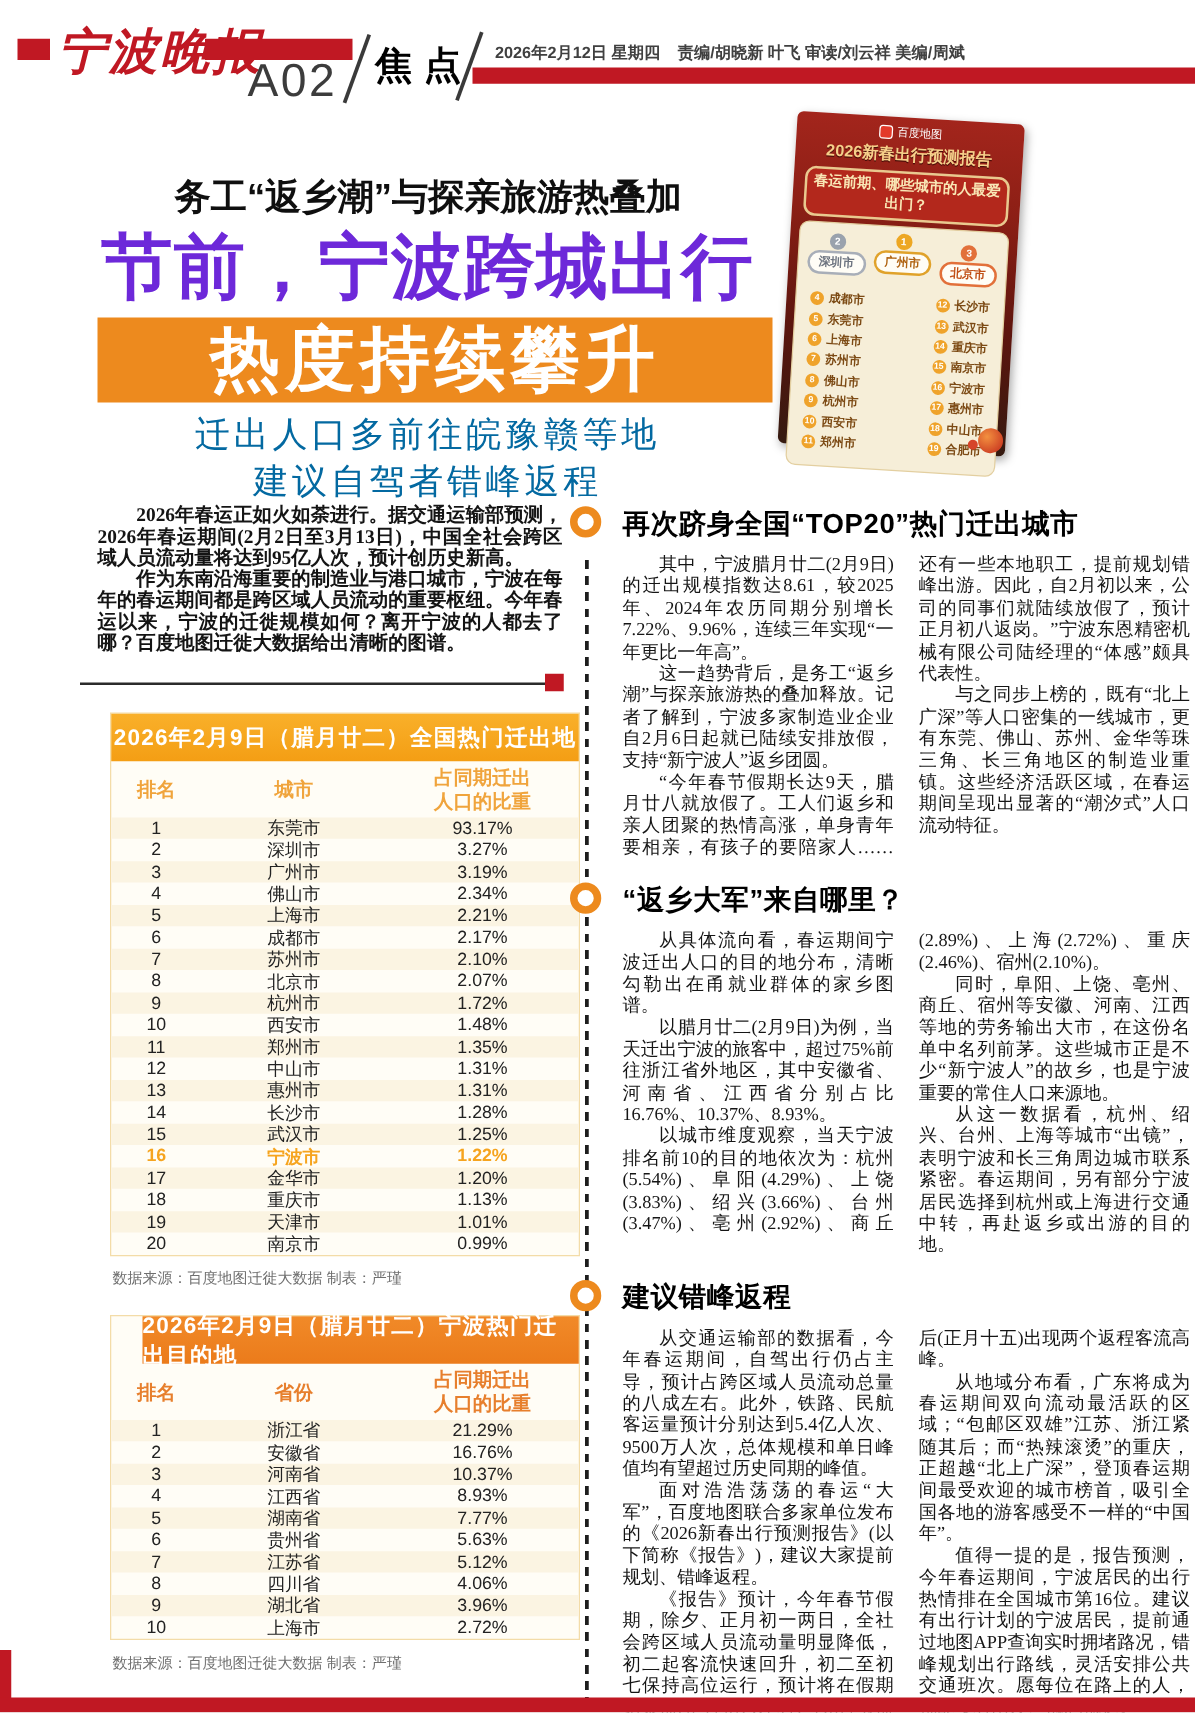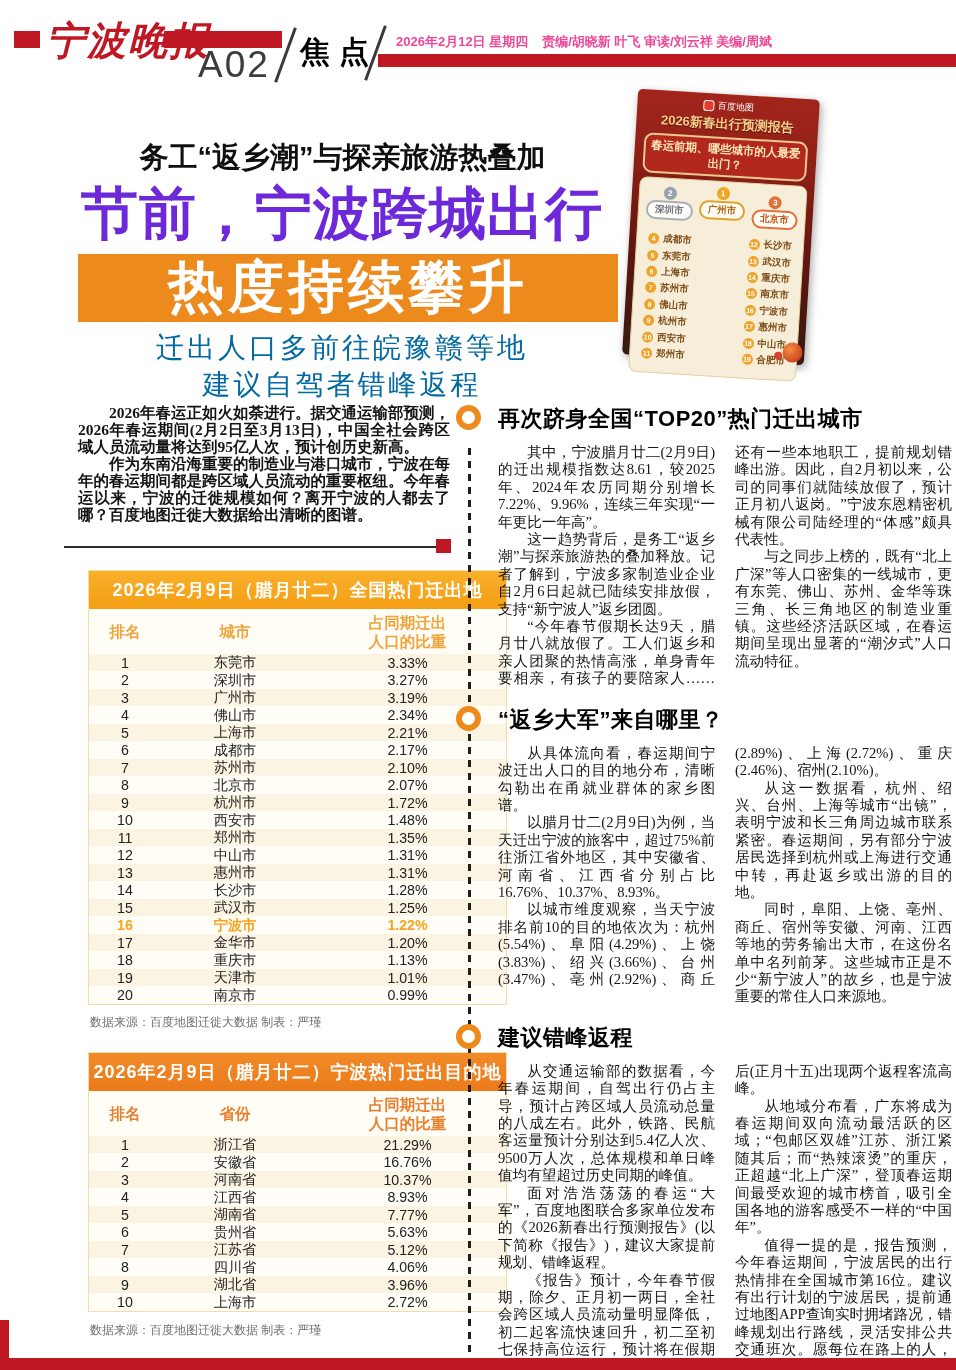--- a/index.html
+++ b/index.html
@@ -7,21 +7,21 @@
         overflow:hidden;font-family:"Liberation Sans","DejaVu Sans",sans-serif;color:#111;}
   
   .hd-sq{position:absolute;left:14px;top:31px;width:26px;height:17px;background:#C01823;}
   .masthead{position:absolute;left:46px;top:14px;font-family:"DejaVu Serif","Liberation Serif",serif;
             font-size:39px;font-weight:bold;font-style:italic;color:#C01823;letter-spacing:2px;}
   .hd-bar1{position:absolute;left:164px;top:31px;width:118px;height:17px;background:#C01823;}
   .pageno{position:absolute;left:198px;top:44px;font-size:37px;color:#3c3c3c;letter-spacing:2px;}
   .hd-slash{position:absolute;width:3px;height:58px;background:#3a3a3a;transform:rotate(20deg);}
   .s1{left:284px;top:26px;} .s2{left:374px;top:24px;}
   .section-label{position:absolute;left:300px;top:32px;font-size:30px;font-weight:900;letter-spacing:9px;color:#000;}
-  .dateline{position:absolute;left:396px;top:33px;font-size:13px;font-weight:bold;color:#ec4899;}
+  .dateline{position:absolute;left:396px;top:33px;font-size:13px;font-weight:bold;color:#404040;}
   .dateline span{margin-right:14px;}
   .hd-bar2{position:absolute;left:378px;top:54px;width:578px;height:13px;background:#C01823;}
   
   .kicker{position:absolute;left:70px;top:138px;width:545px;text-align:center;
           font-size:29px;font-weight:800;color:#0f0f0f;}
   .title1{position:absolute;left:62px;top:176px;width:560px;text-align:center;
           font-size:57px;font-weight:900;color:#6d28d9;letter-spacing:1px;}
   .title2{position:absolute;left:78px;top:254px;width:540px;height:68px;background:#ED8A1E;}
   .title2 div{width:100%;text-align:center;line-height:66px;font-size:56px;font-weight:900;color:#ffffff;letter-spacing:4px;}
   .deck{position:absolute;width:560px;left:62px;text-align:center;font-family:"Liberation Serif","DejaVu Serif",serif;
@@ -51,26 +51,26 @@
          display:flex;align-items:center;justify-content:center;flex:0 0 11px;}
   .p-lantern{position:absolute;right:2px;bottom:2px;width:20px;height:20px;border-radius:50%;
              background:radial-gradient(circle at 35% 35%,#f3903f,#c1271b);box-shadow:-14px 4px 0 -6px #d6452a;}
   
   .intro{position:absolute;left:78px;top:404px;width:372px;font-family:"Liberation Serif","DejaVu Serif",serif;
          font-size:15.5px;font-weight:700;line-height:17px;text-align:justify;color:#141414;}
   .intro p{margin:0;text-indent:2em;}
   .intro-rule{position:absolute;left:64px;top:546px;width:372px;border-top:2px solid #2b2b2b;}
   .intro-sq{position:absolute;left:436px;top:539px;width:15px;height:14px;background:#C01823;}
   
-  .table-panel{position:absolute;left:88px;width:419px;background:#FFFDF6;border:1px solid #F3DCA8;box-sizing:border-box;}
+  .table-panel{position:absolute;left:88px;width:376px;background:#FFFDF6;border:1px solid #F3DCA8;box-sizing:border-box;}
   .t-national{top:570px;} .t-ningbo{top:1052px;}
   .t-head{height:38px;display:flex;align-items:center;justify-content:center;color:#fff;
           font-size:18px;font-weight:bold;letter-spacing:1px;}
   .t-national .t-head{background:linear-gradient(180deg,#F9B02A,#F49E14);}
-  .t-ningbo .t-head{background:linear-gradient(180deg,#F18A28,#EB7B1B);}
+  .t-ningbo .t-head{background:linear-gradient(180deg,#F18A28,#EB7B1B);margin-left:25px;}
   .thead{display:flex;align-items:center;padding:4px 0 2px;font-weight:bold;font-size:15.5px;}
   .t-national .thead{color:#F0A43C;} .t-ningbo .thead{color:#E77F2D;}
   .hcell{text-align:center;} .hc0{width:72px;} .hc1{width:148px;} .hc2{flex:1;}
   .hc2 span{display:inline-block;width:5.2em;line-height:1.25;}
   .trow{display:flex;align-items:center;height:17.5px;font-size:14.2px;color:#222;}
   .trow:nth-child(odd){background:#FBF4E2;}
   .trow.hl{color:#F6A41E;font-weight:bold;}
   .tcell{text-align:center;} .tc0{width:72px;} .tc1{width:148px;} .tc2{flex:1;}
   .t-src{position:absolute;left:90px;font-size:12px;color:#6f6f6f;}
   .src1{top:1014px;} .src2{top:1322px;}
@@ -221,21 +221,21 @@
     <div class="t-head">2026年2月9日（腊月廿二）全国热门迁出地</div>
     <div class="thead">
       <div class="hcell hc0">排名</div>
       <div class="hcell hc1">城市</div>
       <div class="hcell hc2"><span>占同期迁出人口的比重</span></div>
     </div>
     <div>
         <div class="trow">
           <span class="tcell tc0">1</span>
           <span class="tcell tc1">东莞市</span>
-          <span class="tcell tc2">3.33%</span>
+          <span class="tcell tc2">93.17%</span>
         </div>
         <div class="trow">
           <span class="tcell tc0">2</span>
           <span class="tcell tc1">深圳市</span>
           <span class="tcell tc2">3.27%</span>
         </div>
         <div class="trow">
           <span class="tcell tc0">3</span>
           <span class="tcell tc1">广州市</span>
           <span class="tcell tc2">3.19%</span>
@@ -403,22 +403,22 @@
           <p>与之同步上榜的，既有“北上广深”等人口密集的一线城市，更有东莞、佛山、苏州、金华等珠三角、长三角地区的制造业重镇。这些经济活跃区域，在春运期间呈现出显著的“潮汐式”人口流动特征。</p>
         </div>
     </div>
     <div class="sec">
       <div class="bullet"></div>
       <h2>“返乡大军”来自哪里？</h2>
       <div class="sec-body">
           <p>从具体流向看，春运期间宁波迁出人口的目的地分布，清晰勾勒出在甬就业群体的家乡图谱。</p>
           <p>以腊月廿二(2月9日)为例，当天迁出宁波的旅客中，超过75%前往浙江省外地区，其中安徽省、河南省、江西省分别占比16.76%、10.37%、8.93%。</p>
           <p>以城市维度观察，当天宁波排名前10的目的地依次为：杭州(5.54%)、阜阳(4.29%)、上饶(3.83%)、绍兴(3.66%)、台州(3.47%)、亳州(2.92%)、商丘(2.89%)、上海(2.72%)、重庆(2.46%)、宿州(2.10%)。</p>
+          <p>同时，阜阳、上饶、亳州、商丘、宿州等安徽、河南、江西等地的劳务输出大市，在这份名单中名列前茅。这些城市正是不少“新宁波人”的故乡，也是宁波重要的常住人口来源地。</p>
           <p>从这一数据看，杭州、绍兴、台州、上海等城市“出镜”，表明宁波和长三角周边城市联系紧密。春运期间，另有部分宁波居民选择到杭州或上海进行交通中转，再赴返乡或出游的目的地。</p>
-          <p>同时，阜阳、上饶、亳州、商丘、宿州等安徽、河南、江西等地的劳务输出大市，在这份名单中名列前茅。这些城市正是不少“新宁波人”的故乡，也是宁波重要的常住人口来源地。</p>
         </div>
     </div>
     <div class="sec">
       <div class="bullet"></div>
       <h2>建议错峰返程</h2>
       <div class="sec-body">
           <p>从交通运输部的数据看，今年春运期间，自驾出行仍占主导，预计占跨区域人员流动总量的八成左右。此外，铁路、民航客运量预计分别达到5.4亿人次、9500万人次，总体规模和单日峰值均有望超过历史同期的峰值。</p>
           <p>面对浩浩荡荡的春运“大军”，百度地图联合多家单位发布的《2026新春出行预测报告》(以下简称《报告》)，建议大家提前规划、错峰返程。</p>
           <p>《报告》预计，今年春节假期，除夕、正月初一两日，全社会跨区域人员流动量明显降低，初二起客流快速回升，初二至初七保持高位运行，预计将在假期结束前(正月初六左右)与元宵节前后(正月十五)出现两个返程客流高峰。</p>
           <p>从地域分布看，广东将成为春运期间双向流动最活跃的区域；“包邮区双雄”江苏、浙江紧随其后；而“热辣滚烫”的重庆，正超越“北上广深”，登顶春运期间最受欢迎的城市榜首，吸引全国各地的游客感受不一样的“中国年”。</p>

